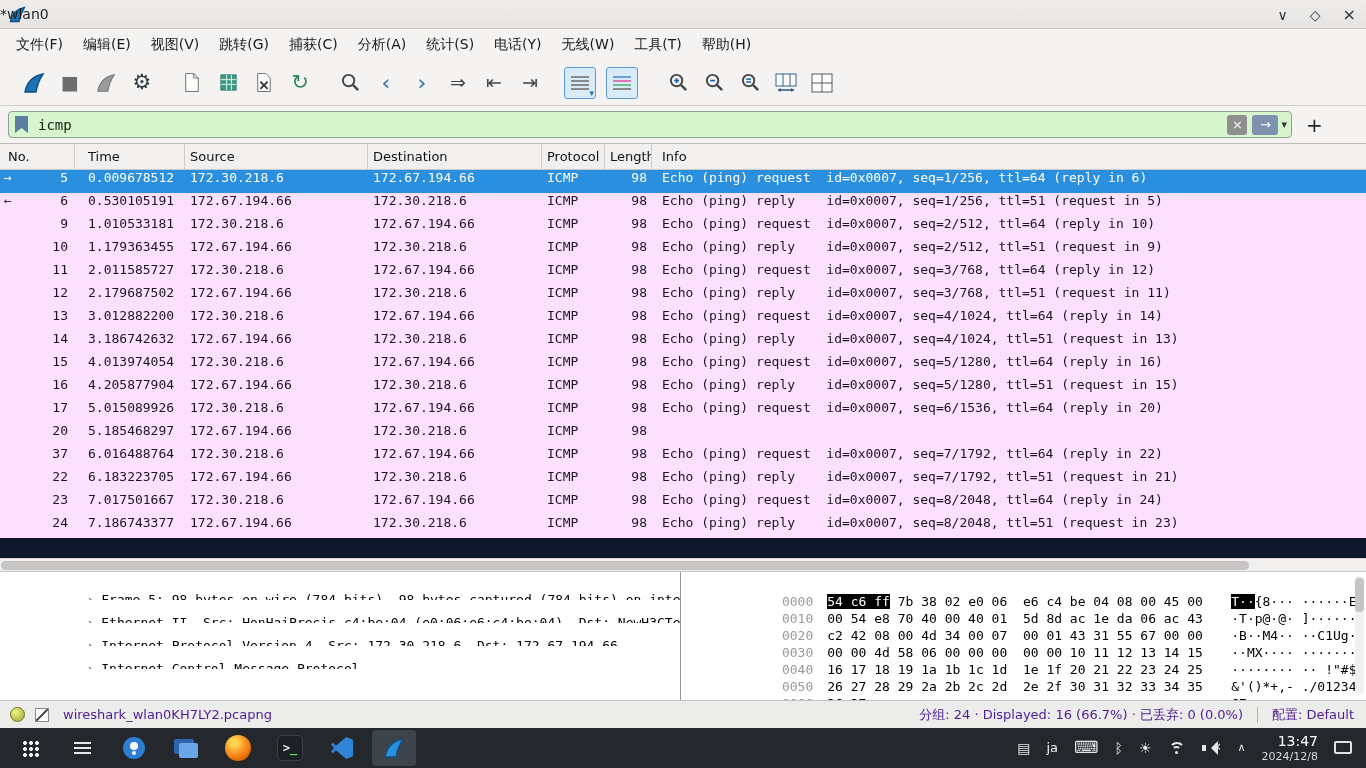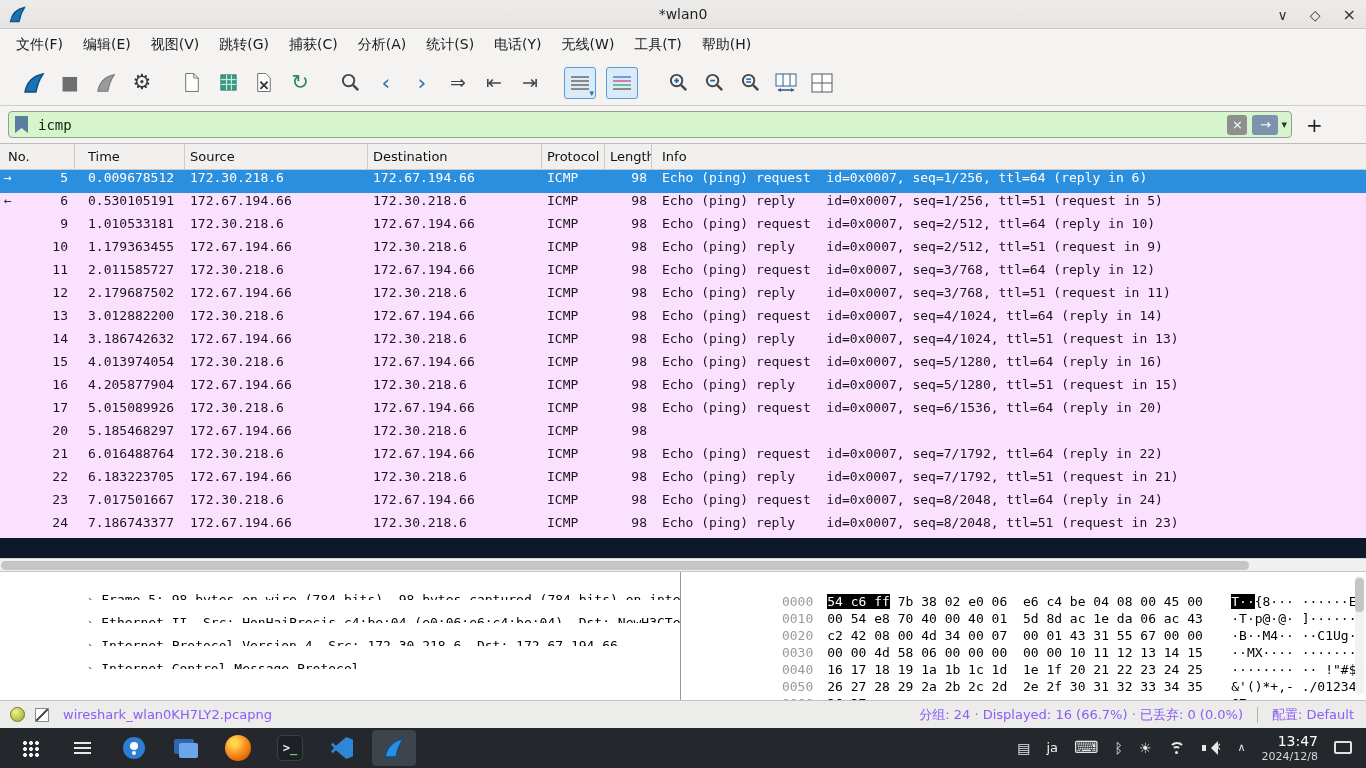--- a/index.html
+++ b/index.html
@@ -5,21 +5,21 @@
   * { margin:0; padding:0; box-sizing:border-box; }
   html,body { width:1366px; height:768px; overflow:hidden; }
   body { font-family:"DejaVu Sans", sans-serif; background:#fff; }
   #app { position:relative; width:1366px; height:768px; background:#f4f3f2; }
 
   
   .titlebar { position:absolute; left:0; top:0; width:100%; height:29px;
     background:linear-gradient(#edecEB,#e6e4e3); border-bottom:1px solid #c9c8c7; }
   .titlebar .appicon { position:absolute; left:8px; top:5px; }
   .titlebar .title { position:absolute; left:0; right:0; top:0; height:29px; line-height:29px;
-    text-align:center; font-size:14px; color:#1f1f1f; }
+    font-size:14px; color:#1f1f1f; }
   .wincontrols { position:absolute; right:10px; top:0; height:29px; display:flex; align-items:center; gap:22px;
     font-size:14px; color:#333; }
   .wincontrols span { cursor:default; }
 
   
   .menubar { position:absolute; left:0; top:29px; width:100%; height:31px; background:#f4f3f2;
     display:flex; align-items:center; padding-left:6px; }
   .mitem { font-size:14px; color:#1a1a1a; padding:0 10px; line-height:31px; }
 
   
@@ -89,21 +89,21 @@
   .hrow { height:17px; line-height:17px; font:13px "DejaVu Sans Mono",monospace; white-space:pre; color:#000; }
   .hrow .off { color:#9a9a9a; }
   .hexbytes { display:inline-block; width:382px; margin-left:14px; }
   .hl { background:#000000; color:#fff; }
   .asc { margin-left:22px; }
   .vscroll { position:absolute; right:2px; top:4px; width:9px; height:118px; background:#f2f1f0; border-radius:4px; }
   .vthumb { position:absolute; left:0; top:2px; width:9px; height:34px; background:#c6c5c4; border-radius:4px; }
 
   
   .statusbar { position:absolute; left:0; top:700px; width:100%; height:28px; background:#ececeb;
-    border-top:1px solid #c2c1c0; display:flex; align-items:center; font-size:13px; color:#8b5cf6; }
+    border-top:1px solid #c2c1c0; display:flex; align-items:center; font-size:13px; color:#4c1d95; }
   .expert { width:15px; height:15px; border-radius:50%; margin:0 10px 0 10px; border:1px solid #6b7a1a;
     background:radial-gradient(circle at 35% 30%, #eef485, #9aa82e); }
   .notepencil { width:14px; height:14px; border:1px solid #8a8a8a; background:
     linear-gradient(135deg, transparent 44%, #555 44% 56%, transparent 56%), #fdfdfc; margin-right:14px; }
   .sfile { }
   .sspacer { flex:1; }
   .sstats { }
   .sdiv { width:1px; height:16px; background:#b5b4b3; margin:0 14px; }
   .sprofile { margin-right:12px; }
 
@@ -444,21 +444,21 @@
           <span class="c-no">20</span>
           <span class="marker"></span>
           <span class="c-time">5.185468297</span>
           <span class="c-src">172.67.194.66</span>
           <span class="c-dst">172.30.218.6</span>
           <span class="c-proto">ICMP</span>
           <span class="c-len">98</span>
         </div>
 
         <div class="prow">
-          <span class="c-no">21</span>
+          <span class="c-no">37</span>
           <span class="marker"></span>
           <span class="c-time">6.016488764</span>
           <span class="c-src">172.30.218.6</span>
           <span class="c-dst">172.67.194.66</span>
           <span class="c-proto">ICMP</span>
           <span class="c-len">98</span>
           <span class="c-info">Echo (ping) request  id=0x0007, seq=7/1792, ttl=64 (reply in 22)</span>
         </div>
 
         <div class="prow">

